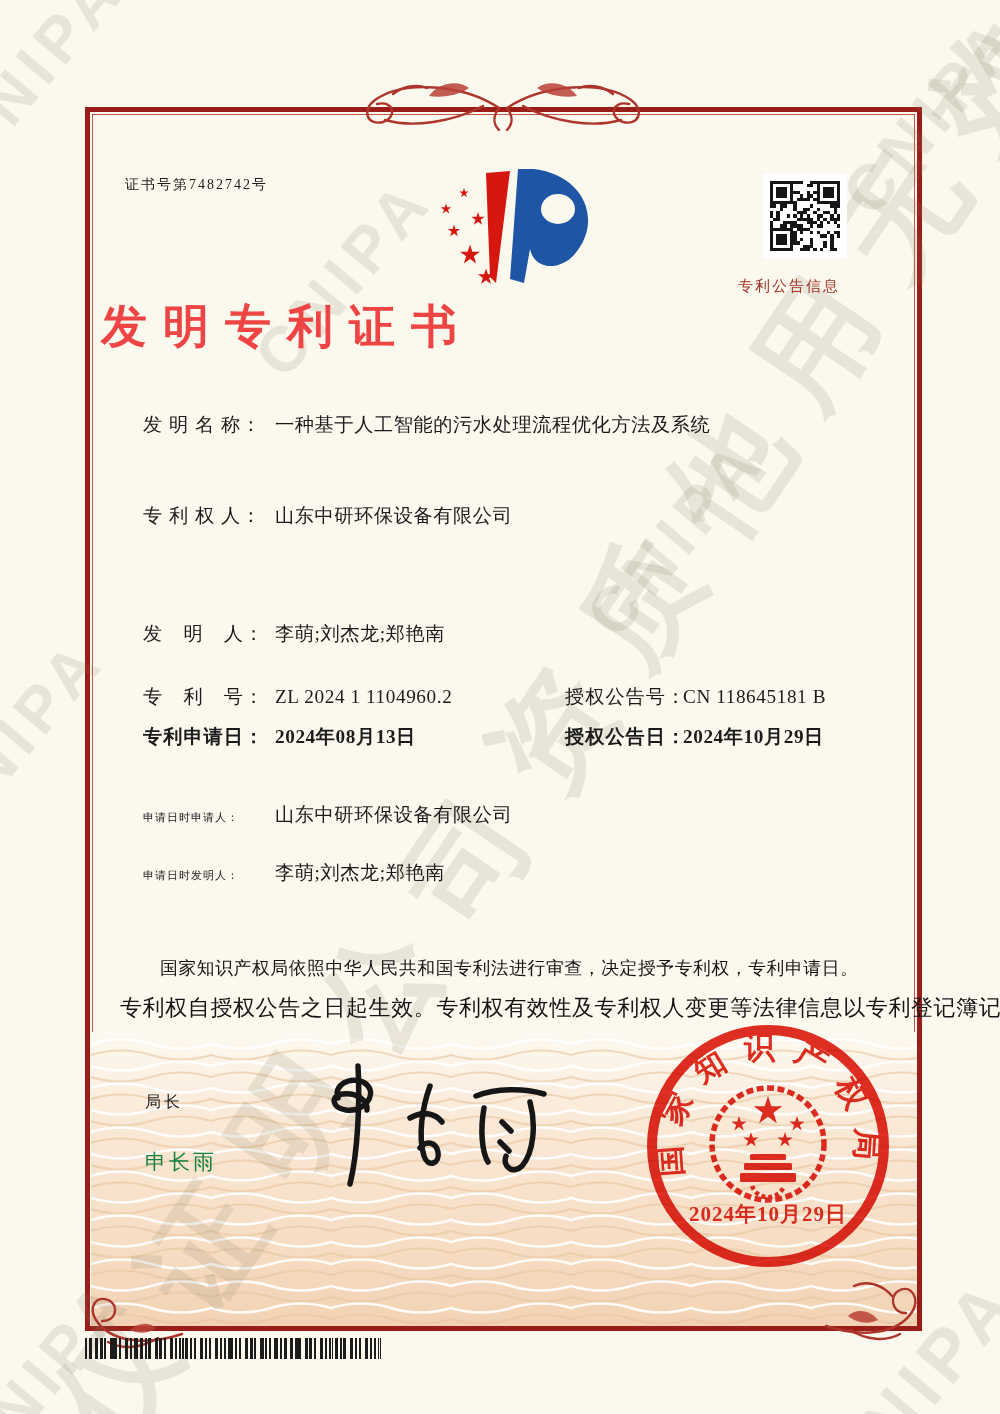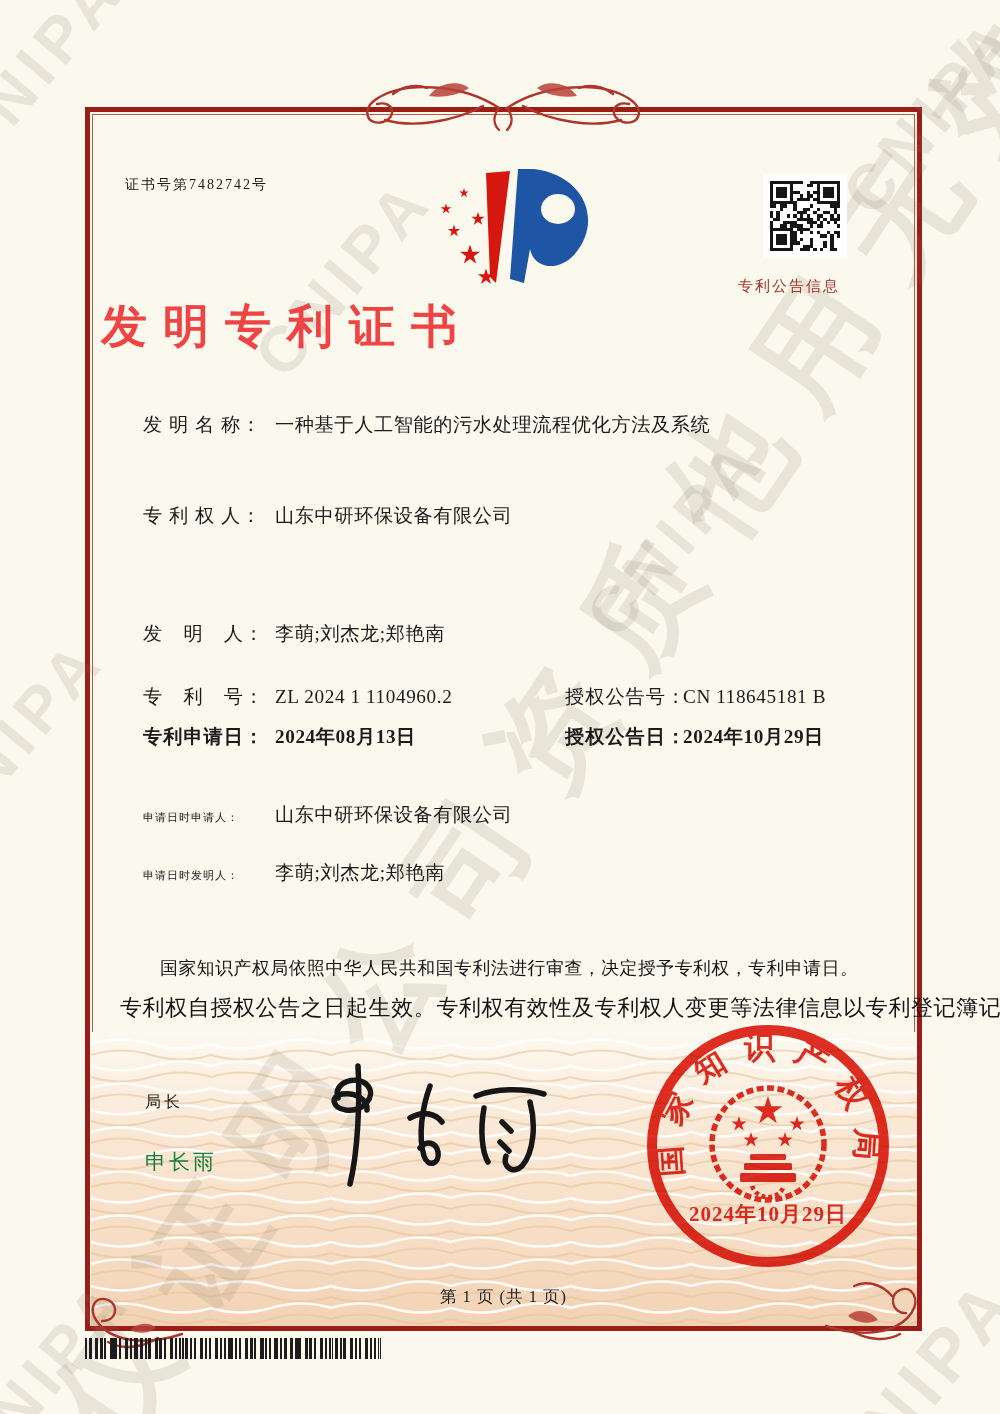--- a/index.html
+++ b/index.html
@@ -358,16 +358,15 @@
       <use href="#star" transform="translate(111,122) scale(0.8)"></use>
       <use href="#star" transform="translate(145,122) scale(0.8)"></use>
       <rect x="110" y="136" width="36" height="6" rx="1.5"></rect>
       <rect x="104" y="145" width="48" height="7" rx="1.5"></rect>
       <rect x="100" y="155" width="56" height="9" rx="1.5"></rect>
       <path d="M112,168 A17,17 0 0 0 144,168" fill="none" stroke="#df2318" stroke-width="4.5" stroke-dasharray="4 3"></path>
     </g>
     <text x="128" y="203" font-size="21" font-weight="600" fill="#df2318" text-anchor="middle" letter-spacing="1">2024年10月29日</text>
   </svg>
 
-  <div class="footer">第 1 页 (共 1 页)</div>
   <div class="barcode"></div>
 
 </div>
 
 </body></html>

